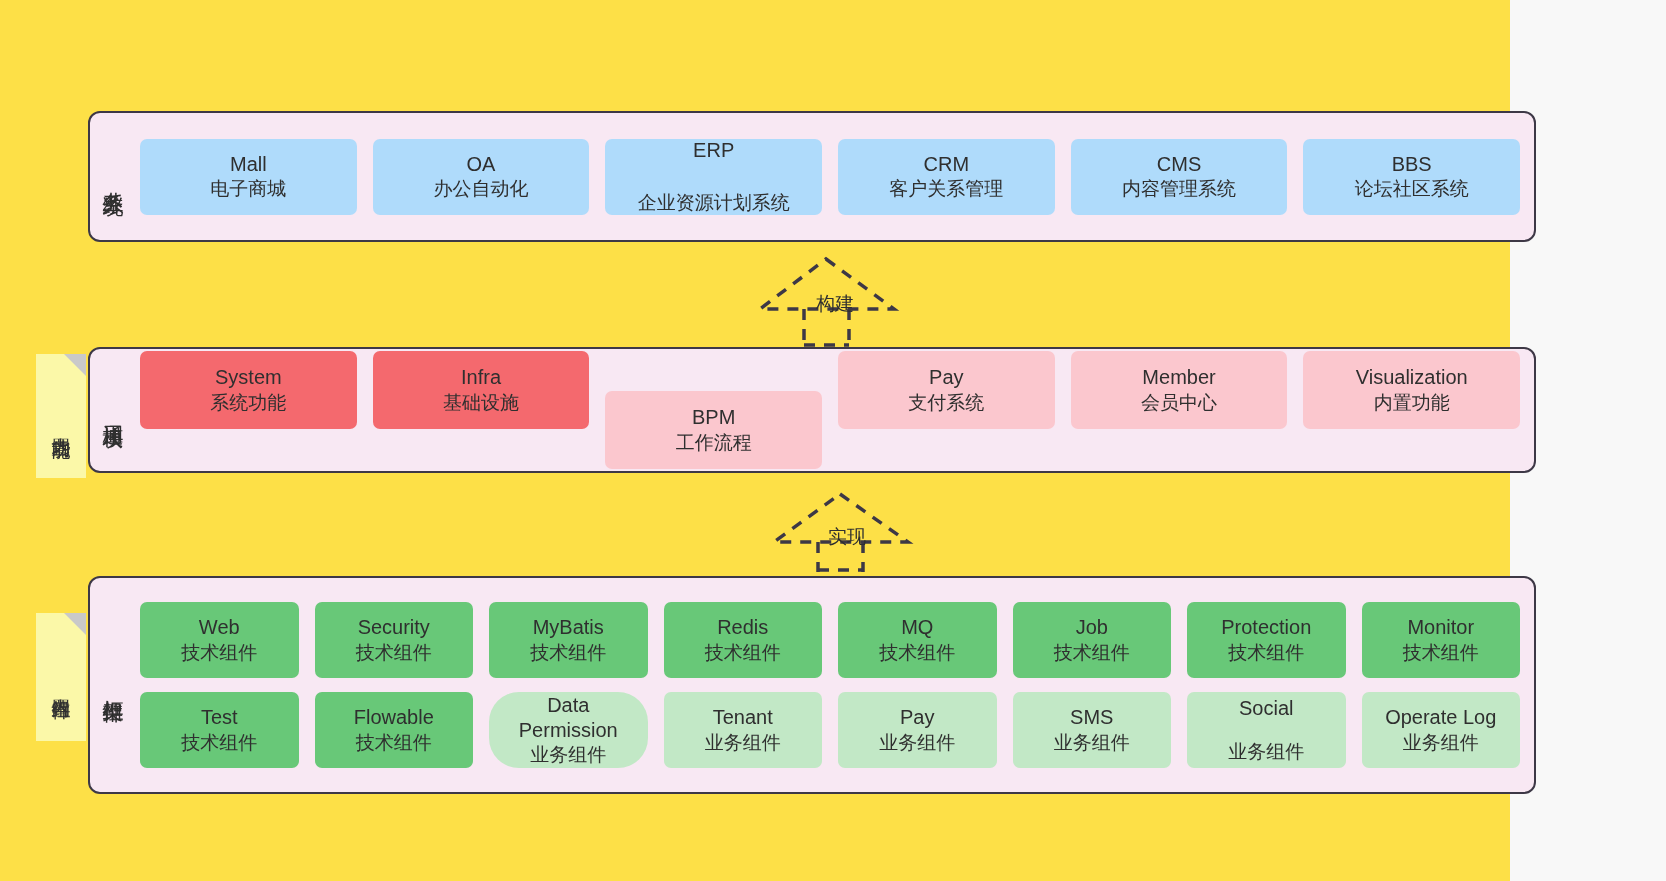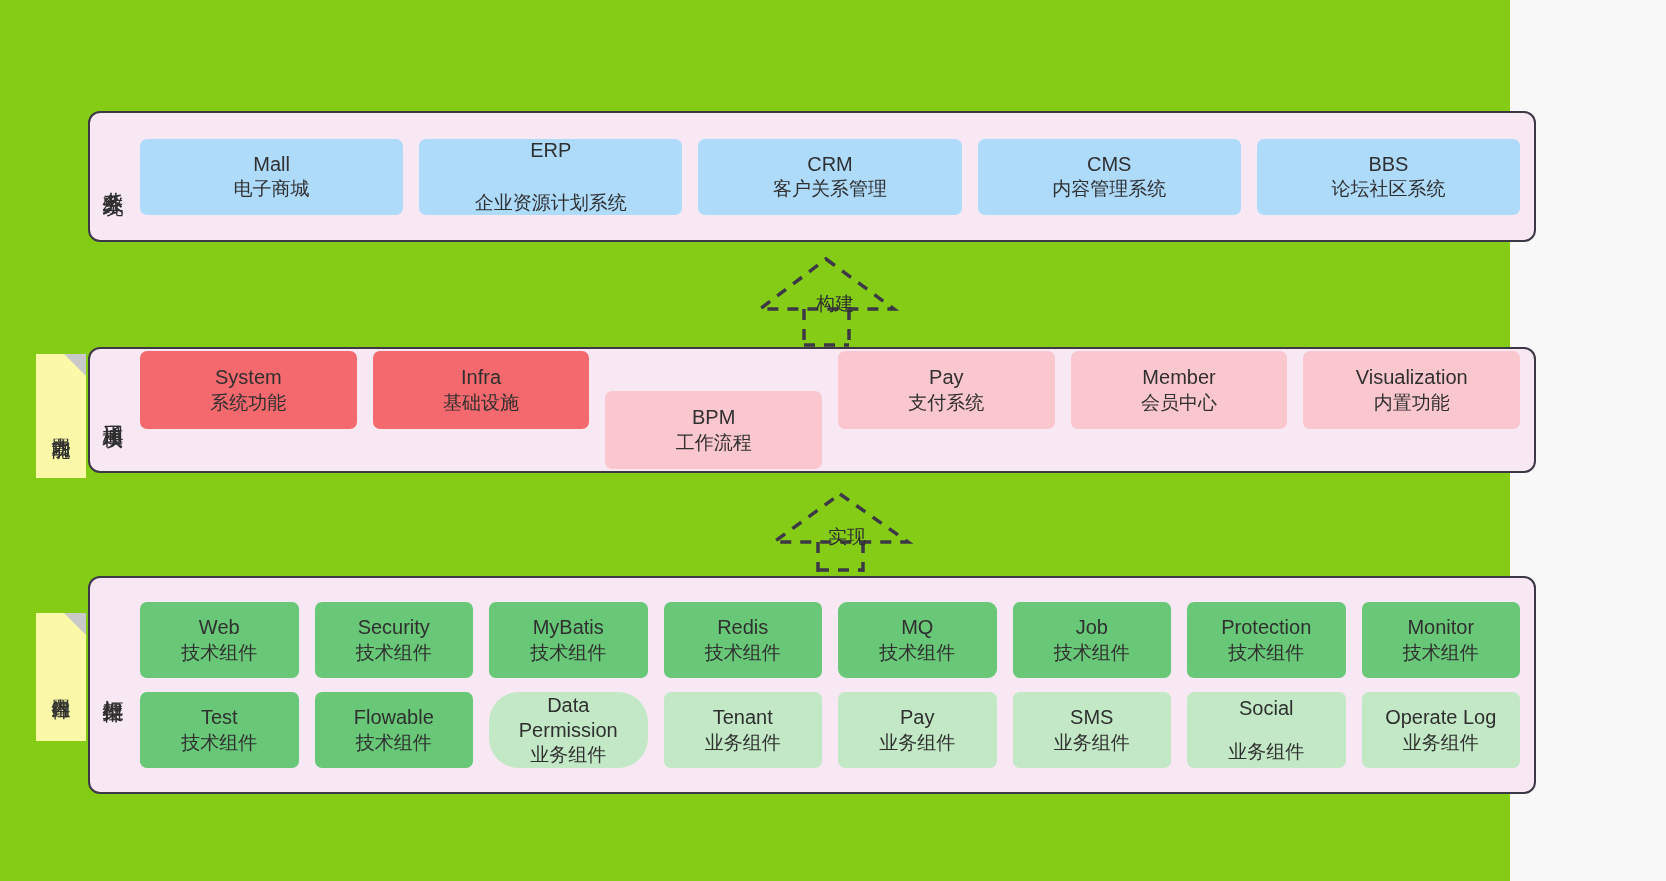--- a/index.html
+++ b/index.html
@@ -9,21 +9,21 @@
     height: 881px;
     background: #f8f8f8;
     font-family: "Liberation Sans", "DejaVu Sans", sans-serif;
     overflow: hidden;
   }
 
   #canvas {
     position: relative;
     width: 1510px;
     height: 881px;
-    background: #84cc16;
+    background: #fde047;
   }
 
   
   .layer {
     position: absolute;
     background: #f8e8f3;
     border: 2px solid #3d3846;
     border-radius: 12px;
     display: flex;
     align-items: stretch;
@@ -132,20 +132,24 @@
 
 <div id="canvas">
 
   <div class="layer" id="layer-business" style="left:88px; top:111px; width:1448px; height:131px;">
     <div class="layer-title">业务系统</div>
     <div class="layer-body">
       <div class="node-row" id="row-business">
           <div class="node c-blue" style="height: 76px;">
             <div class="t-en">Mall</div>
             <div class="t-cn">电子商城</div>
+          </div>
+          <div class="node c-blue" style="height: 76px;">
+            <div class="t-en">OA</div>
+            <div class="t-cn">办公自动化</div>
           </div>
           <div class="node c-blue" style="height: 76px; gap: 28px;">
             <div class="t-en">ERP</div>
             <div class="t-cn">企业资源计划系统</div>
           </div>
           <div class="node c-blue" style="height: 76px;">
             <div class="t-en">CRM</div>
             <div class="t-cn">客户关系管理</div>
           </div>
           <div class="node c-blue" style="height: 76px;">
@@ -227,21 +231,21 @@
             <div class="t-cn">技术组件</div>
           </div>
           <div class="node c-green" style="height: 76px;">
             <div class="t-en">MyBatis</div>
             <div class="t-cn">技术组件</div>
           </div>
           <div class="node c-green" style="height: 76px;">
             <div class="t-en">Redis</div>
             <div class="t-cn">技术组件</div>
           </div>
-          <div class="node c-green" style="height: 76px; border-radius: 9px;">
+          <div class="node c-green" style="height: 76px;">
             <div class="t-en">MQ</div>
             <div class="t-cn">技术组件</div>
           </div>
           <div class="node c-green" style="height: 76px;">
             <div class="t-en">Job</div>
             <div class="t-cn">技术组件</div>
           </div>
           <div class="node c-green" style="height: 76px;">
             <div class="t-en">Protection</div>
             <div class="t-cn">技术组件</div>

